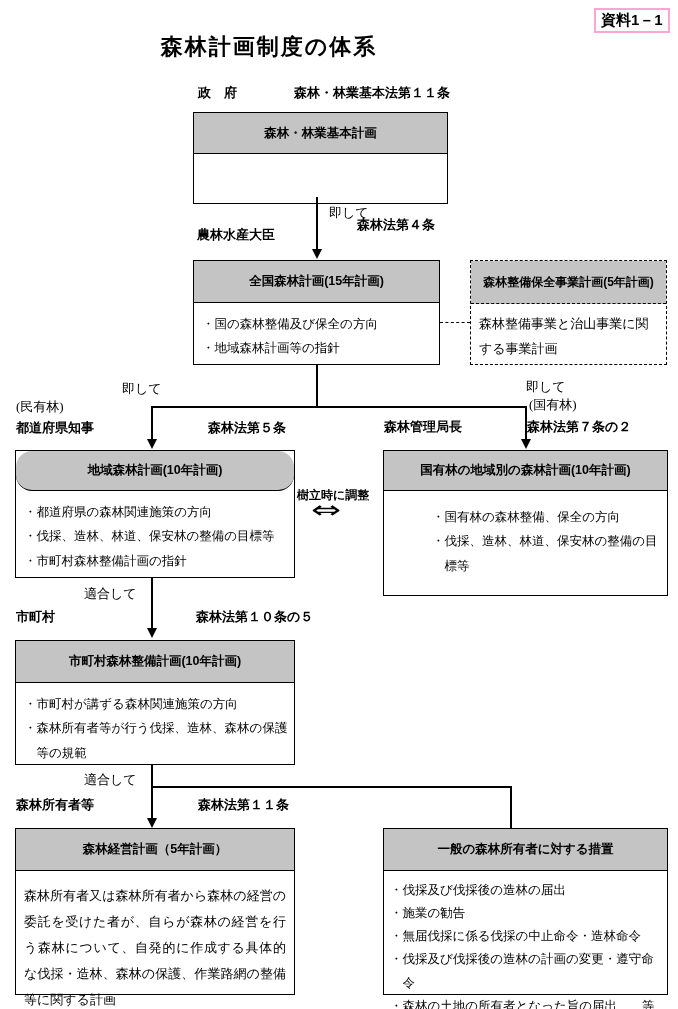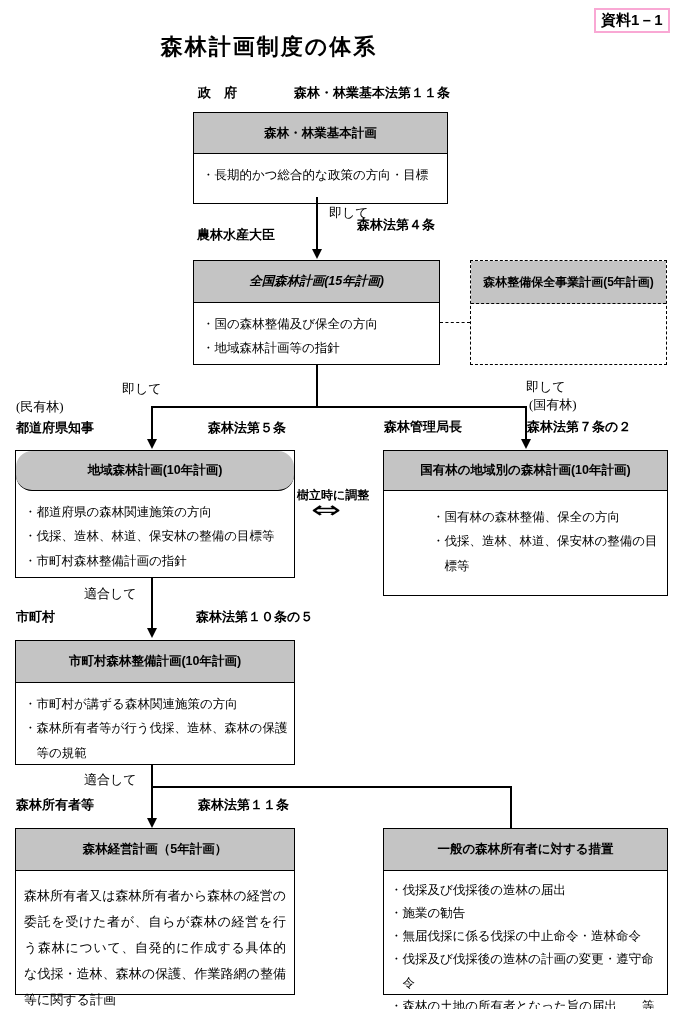--- a/index.html
+++ b/index.html
@@ -50,43 +50,41 @@
 <div id="page">
 
   <div id="badge" class="g">資料1－1</div>
   <div id="title" class="g">森林計画制度の体系</div>
 
   <div class="lbl g" style="left:198px;top:85px;">政　府</div>
   <div class="lbl g" style="left:294px;top:85px;">森林・林業基本法第１１条</div>
 
   <div class="box" style="left:193px;top:112px;width:255px;height:92px;">
     <div class="hdr" style="height:41px;">森林・林業基本計画</div>
-    <div class="bdy">
-      <div class="bullet">・長期的かつ総合的な政策の方向・目標</div>
-    </div>
   </div>
 
   <div class="vline" style="left:316px;top:197px;height:52px;"></div>
   <div class="arrow-down" style="left:312px;top:249px;"></div>
   <div class="lbl m" style="left:329px;top:205px;">即して</div>
   <div class="lbl g" style="left:197px;top:227px;">農林水産大臣</div>
   <div class="lbl g" style="left:357px;top:217px;text-align:center;">森林法第４条</div>
 
   <div class="box" style="left:193px;top:260px;width:247px;height:105px;">
-    <div class="hdr" style="height:42px;font-style:italic;">全国森林計画(15年計画)</div>
+    <div class="hdr" style="height:42px;">全国森林計画(15年計画)</div>
     <div class="bdy">
       <div class="bullet">・国の森林整備及び保全の方向</div>
       <div class="bullet">・地域森林計画等の指針</div>
     </div>
   </div>
 
   <div class="dline" style="left:440px;top:322px;width:30px;"></div>
 
   <div class="box dashed" style="left:470px;top:260px;width:197px;height:105px;">
     <div class="hdr" style="height:43px;font-size:12px;">森林整備保全事業計画(5年計画)</div>
+    <div class="bdy" style="font-size:13px;line-height:1.9;padding:8px 8px 4px 8px;">森林整備事業と治山事業に関する事業計画</div>
   </div>
 
   <div class="vline" style="left:316px;top:365px;height:43px;"></div>
   <div class="hline" style="left:151px;top:406px;width:376px;"></div>
   <div class="vline" style="left:151px;top:406px;height:34px;"></div>
   <div class="arrow-down" style="left:147px;top:439px;"></div>
   <div class="vline" style="left:525px;top:406px;height:34px;"></div>
   <div class="arrow-down" style="left:521px;top:439px;"></div>
 
   <div class="lbl m" style="left:122px;top:381px;">即して</div>

